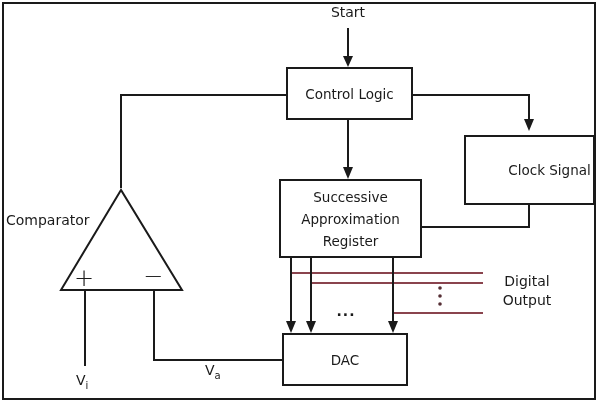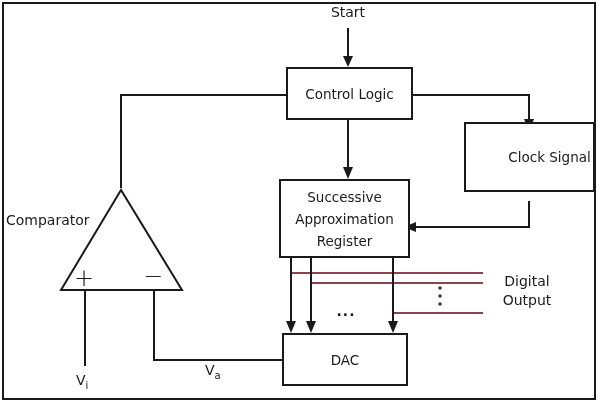--- a/index.html
+++ b/index.html
@@ -20,22 +20,22 @@
   .tri{fill:#fff;stroke:var(--line,#1a1a1a);stroke-width:2;}
   .redline{fill:none;stroke:var(--digital-output-line,#8a444e);stroke-width:2;}
   .reddot{fill:var(--digital-output-dots,#552e34);}
   .box{
     position:absolute;border:2px solid var(--line,#1a1a1a);background:#fff;
     box-sizing:border-box;display:flex;flex-direction:column;
     align-items:center;justify-content:center;
     font-size:13.5px;line-height:22px;
   }
   .box-control-logic{left:286px;top:67px;width:127px;height:53px;}
-  .box-csg{left:464px;top:122px;width:131px;height:70px;line-height:27px;padding-left:40px;}
-  .box-sar{left:279px;top:179px;width:131px;height:79px;line-height:22px;}
+  .box-csg{left:464px;top:135px;width:131px;height:70px;line-height:27px;padding-left:40px;}
+  .box-sar{left:279px;top:179px;width:143px;height:79px;line-height:22px;}
   .box-dac{left:282px;top:333px;width:126px;height:53px;}
   .lbl{position:absolute;font-size:14px;white-space:nowrap;}
   .lbl-start{left:348px;top:4px;transform:translateX(-50%);}
   .lbl-comparator{left:6px;top:212px;}
   .lbl-digital{left:527px;top:272px;transform:translateX(-50%);text-align:center;line-height:19px;}
   .lbl-ellipsis{left:346px;top:303px;transform:translateX(-50%);font-weight:bold;letter-spacing:1px;}
   .lbl-plus{left:84px;top:278px;transform:translate(-50%,-50%);font-size:24px;font-weight:300;}
   .lbl-minus{left:153px;top:276px;transform:translate(-50%,-50%);font-size:24px;font-weight:300;}
   .lbl-vi{left:76px;top:372px;}
   .lbl-va{left:205px;top:362px;}

